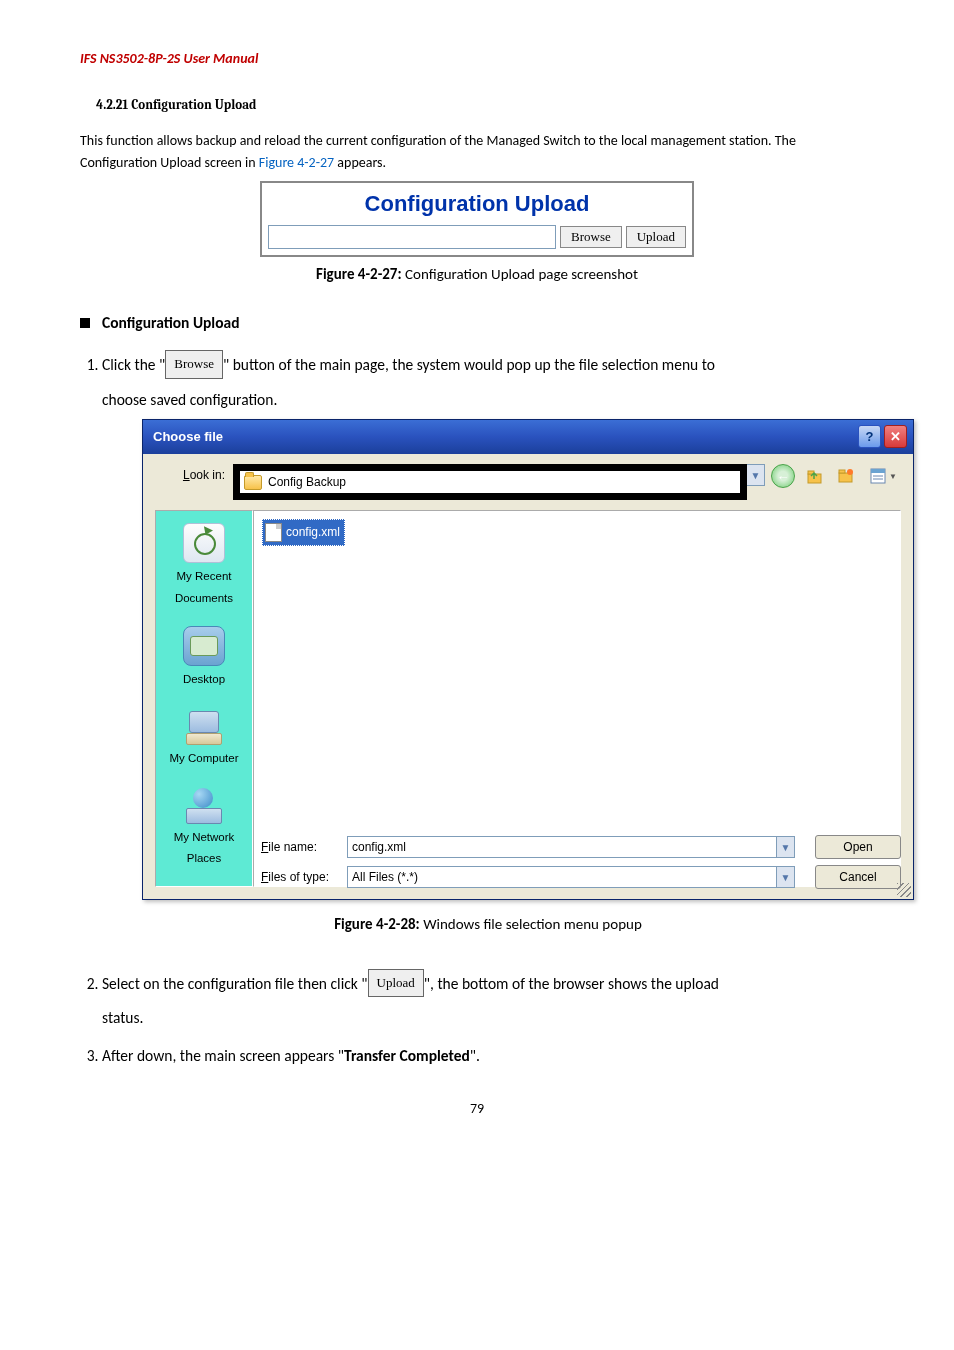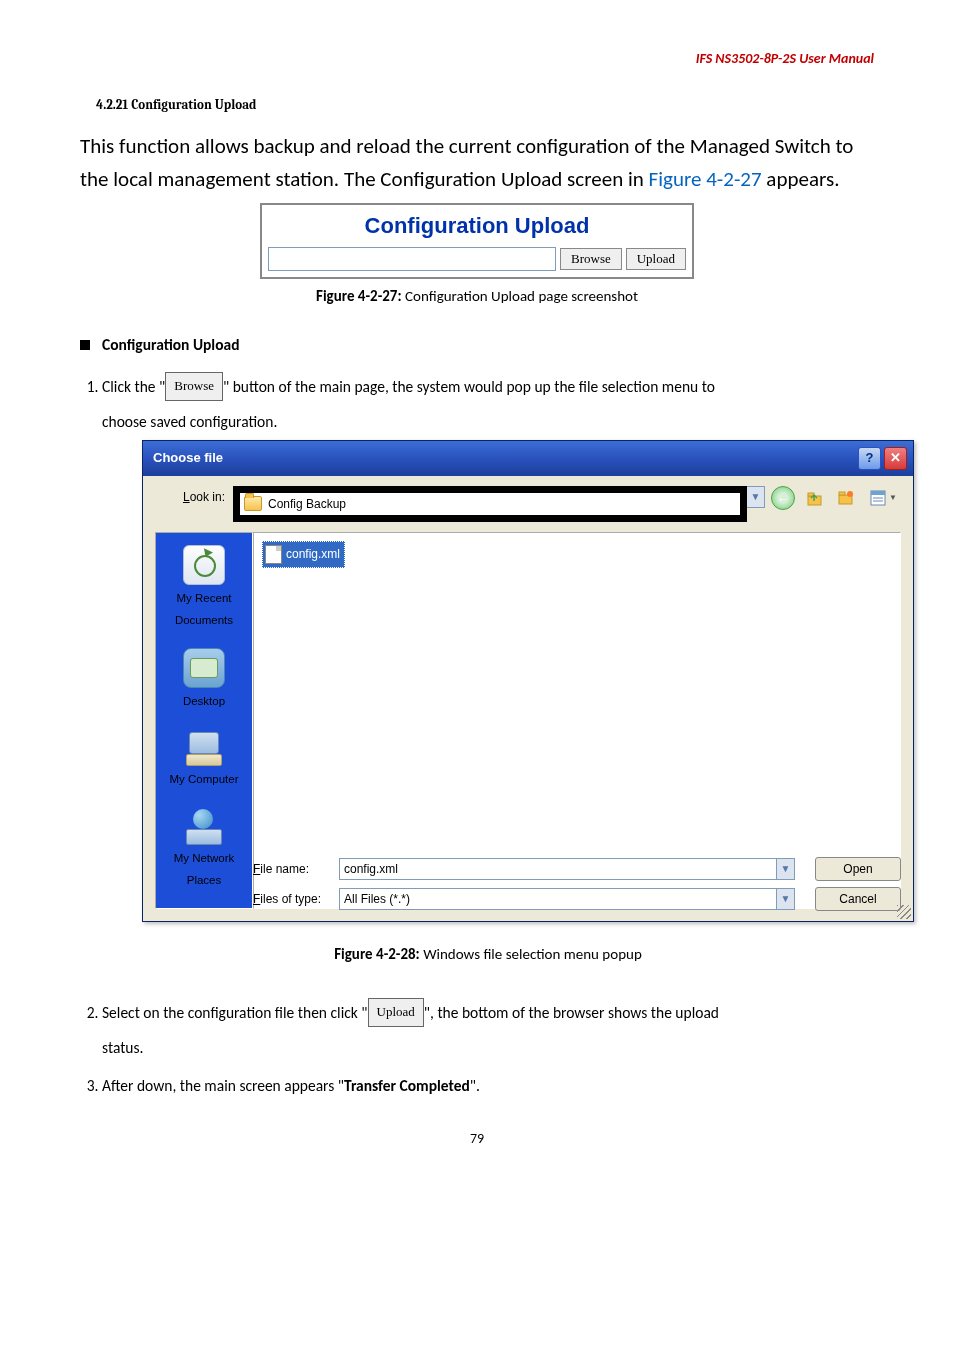--- a/index.html
+++ b/index.html
@@ -6,35 +6,34 @@
     margin: 0;
     padding: 0;
     font-family: Calibri, Arial, sans-serif;
     background: #fff;
     width: 954px;
   }
   .page {
     padding: 50px 80px 40px 80px;
   }
   .header {
-    text-align: right;
     font-style: italic;
     font-weight: bold;
     color: #c00000;
     font-size: 14px;
     margin-bottom: 30px;
   }
   h2.section-heading {
     font-family: Cambria, Georgia, serif;
     font-weight: bold;
     font-size: 13px;
     margin: 0 0 18px 16px;
   }
   p.body {
-    font-size: 21px;
+    font-size: 14px;
     line-height: 1.55;
     margin: 0 15px 8px 0;
   }
   .fig-link { color: #0563c1; }
   .config-upload-fig {
     width: 430px;
     margin: 8px auto 8px auto;
     border: 2px solid #888;
     background: #fff;
   }
@@ -175,21 +174,21 @@
     border-radius:3px;
   }
   .tool-back { background: radial-gradient(circle,#d7f0d7 30%,#6bc96b 100%); border:1px solid #4aa34a; border-radius:50%; width:22px; height:22px; color:#fff; font-size:13px;}
   .tool-up svg, .tool-new svg, .tool-view svg { display:block; }
   .tool-view { width:34px; display:flex; }
   .tool-view-arrow { font-size:8px; color:#555; margin-left:2px; }
 
   .main-area { display:flex; }
   .places {
     width: 96px;
-    background: #1d4ed8;
+    background: #5eead4;
     display:flex; flex-direction:column; align-items:center;
     border:1px inset #fff;
     padding: 6px 0;
   }
   .place { text-align:center; margin: 6px 0 10px 0; font-size:11.5px; color:#000; width:90px;}
   .place-icon {
     width:40px; height:38px; margin:0 auto 3px auto;
     border-radius:6px;
     position:relative;
   }
@@ -221,21 +220,21 @@
     border:1px dotted #fff;
   }
   .file-item-icon {
     width:15px; height:17px; background:#fff;
     border:1px solid #888; margin-right:4px;
     position:relative;
   }
   .file-item-icon:before{content:"";position:absolute;top:0;right:0;width:5px;height:5px;background:#ccc;}
 
   .bottom-rows {
-    position:absolute; bottom:10px; left:4px; right:12px;
+    position:absolute; bottom:10px; left:12px; right:12px;
     padding-left:106px;
   }
   .frow { display:flex; align-items:center; margin-top:6px; }
   .flabel { width:86px; }
   .finput {
     flex:1; height:20px; border:1px solid #7f9db9; background:#fff;
     display:flex; align-items:center; padding:0 4px;
   }
   .fbtn {
     width:84px; height:22px; margin-left:20px;
@@ -370,21 +369,21 @@
                 <span>All Files (*.*)</span>
               </div>
               <div class="dropdown-arrow">▼</div>
               <div class="fbtn">Cancel</div>
             </div>
           </div>
           <div class="resize"></div>
         </div>
       </div>
 
-      <p class="fig-caption" style="margin-top:18px; margin-bottom:30px;">
+      <p class="fig-caption" style="margin-top:10px; margin-bottom:30px;">
         <b>Figure 4-2-28:</b><span> Windows file selection menu popup</span>
       </p>
     </li>
 
     <li>
       <span>Select on the configuration file then click "</span><span class="inline-btn">Upload</span><span>", the bottom of the browser shows the upload</span>
       <span class="step-lower">status.</span>
     </li>
 
     <li>

